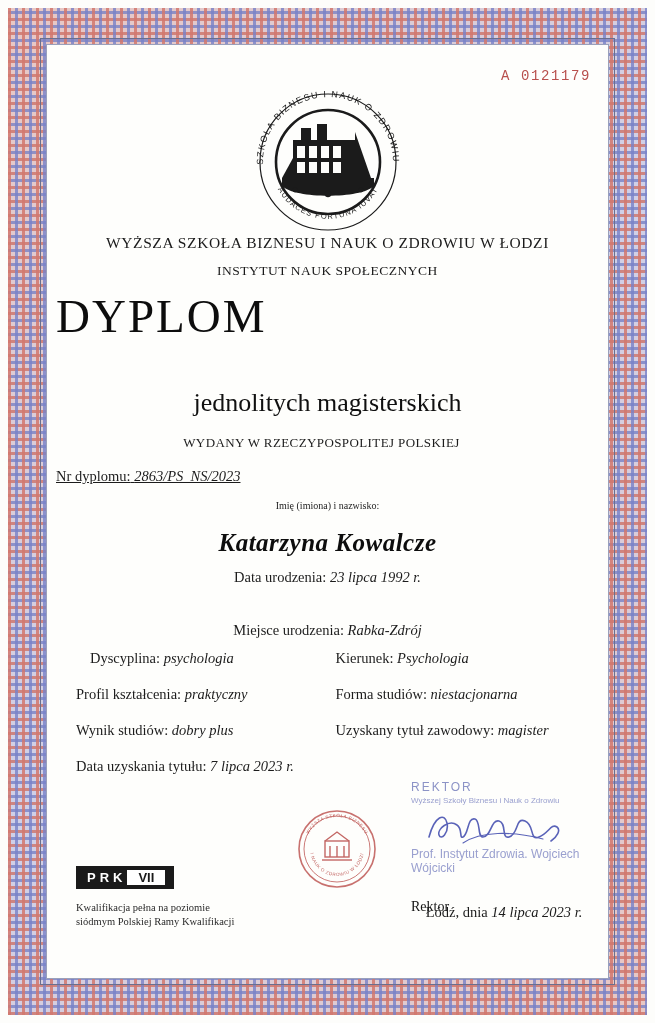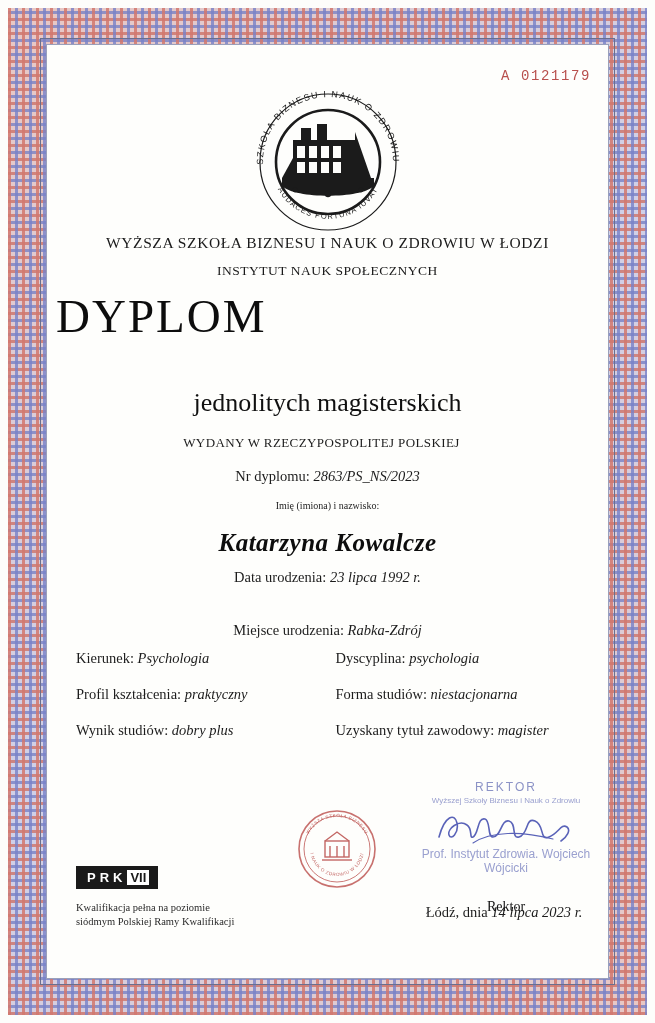--- a/index.html
+++ b/index.html
@@ -145,22 +145,22 @@
     top: 383px;
     left: 0; right: 12px;
     text-align: center;
     font-size: 13px;
     letter-spacing: 0.4px;
   }
   .diploma-no {
     position: absolute;
     top: 416px;
     left: 0; right: 0;
-    text-align: center;
     font-size: 14.5px;
+    text-decoration: underline;
   }
   .diploma-no .val { font-style: italic; }
 
   .name-label {
     position: absolute;
     top: 448px;
     left: 0; right: 0;
     text-align: center;
     font-size: 10px;
   }
@@ -221,21 +221,21 @@
     font-family: "Liberation Sans", sans-serif;
     font-size: 13px;
     font-weight: bold;
     letter-spacing: 4px;
     padding: 4px 9px 4px 11px;
     display: inline-block;
   }
   .prk-badge .vii {
     background: #ffffff;
     color: #1a1a1a;
-    padding: 0 3px;
+    padding: 0 11px;
     letter-spacing: 0;
     margin-left: 1px;
   }
   .prk-note {
     position: absolute;
     left: 20px;
     top: 849px;
     width: 215px;
     font-size: 10.5px;
     line-height: 1.35;
@@ -248,21 +248,21 @@
     top: 756px;
     width: 82px;
     height: 82px;
   }
 
   .signature-block {
     position: absolute;
     left: 355px;
     top: 728px;
     width: 190px;
-    text-align: center;
+    text-align: left;
   }
   .sig-head {
     font-family: "Liberation Sans", sans-serif;
     font-size: 12px;
     letter-spacing: 2px;
     color: #8c93c6;
   }
   .sig-sub {
     font-family: "Liberation Sans", sans-serif;
     font-size: 8px;
@@ -359,27 +359,27 @@
       <span class="lab">Data urodzenia:</span>
       <span class="val">23 lipca 1992 r.</span>
     </div>
     <div class="birth-place">
       <span class="lab">Miejsce urodzenia:</span>
       <span class="val">Rabka-Zdrój</span>
     </div>
 
     <div class="fields">
       <div class="field-row">
+        <div class="field-col right">
+          <span class="lab">Dyscyplina:</span>
+          <span class="val">psychologia</span>
+        </div>
         <div class="field-col">
           <span class="lab">Kierunek:</span>
           <span class="val">Psychologia</span>
-        </div>
-        <div class="field-col right">
-          <span class="lab">Dyscyplina:</span>
-          <span class="val">psychologia</span>
         </div>
       </div>
       <div class="field-row">
         <div class="field-col">
           <span class="lab">Profil kształcenia:</span>
           <span class="val">praktyczny</span>
         </div>
         <div class="field-col right">
           <span class="lab">Forma studiów:</span>
           <span class="val">niestacjonarna</span>
@@ -389,20 +389,24 @@
         <div class="field-col">
           <span class="lab">Wynik studiów:</span>
           <span class="val">dobry plus</span>
         </div>
         <div class="field-col right">
           <span class="lab">Uzyskany tytuł zawodowy:</span>
           <span class="val">magister</span>
         </div>
       </div>
       <div class="field-row">
+        <div class="field-col">
+          <span class="lab">Data uzyskania tytułu:</span>
+          <span class="val">7 lipca 2023 r.</span>
+        </div>
         <div class="field-col right"></div>
       </div>
     </div>
 
     <div class="prk-badge">
       <span>PRK</span><span class="vii">VII</span>
     </div>
     <div class="prk-note">
       <div>Kwalifikacja pełna na poziomie</div>
       <div>siódmym Polskiej Ramy Kwalifikacji</div>

